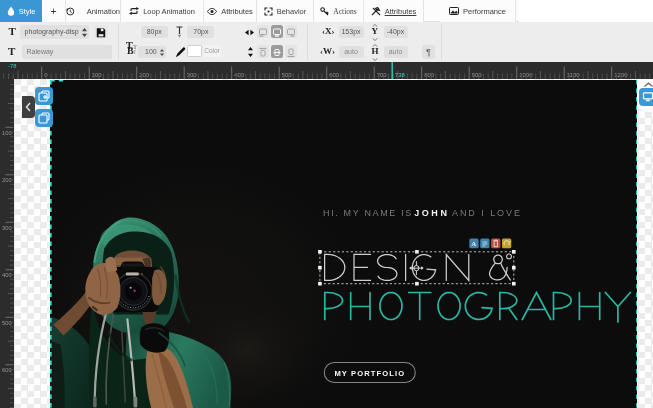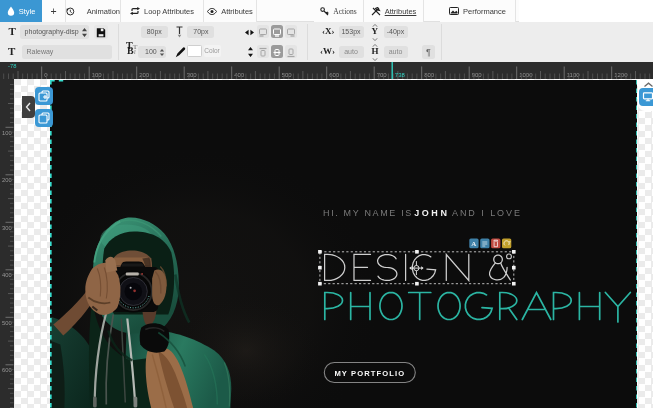--- a/index.html
+++ b/index.html
@@ -462,28 +462,35 @@
           <path d="M0.4 3.4 L1 1.2 L2.8 2.6 Z" fill="#222"></path>
         </svg>
       <span>Animation</span>
     </div>
     <div class="tab" style="left:121px; width:83px;">
       <svg width="10" height="8" viewBox="0 0 10 8">
           <path d="M2 4 v-1.4 a1 1 0 0 1 1 -1 h5.6 M8 4 v1.4 a1 1 0 0 1 -1 1 h-5.6" fill="none" stroke="#222" stroke-width="1.2"></path>
           <path d="M7.2 0 L10 1.6 L7.2 3.2 Z" fill="#222"></path>
           <path d="M2.8 4.8 L0 6.4 L2.8 8 Z" fill="#222"></path>
         </svg>
-      <span>Loop Attributes</span>
+      <span>Loop Animation</span>
     </div>
     <div class="tab" style="left:204px; width:53px;">
       <svg width="10" height="7" viewBox="0 0 10 7">
           <path d="M0.5 3.5 C2 1 4 0.4 5 0.4 C6 0.4 8 1 9.5 3.5 C8 6 6 6.6 5 6.6 C4 6.6 2 6 0.5 3.5 Z" fill="none" stroke="#222" stroke-width="0.9"></path>
           <circle cx="5" cy="3.5" r="1.5" fill="#222"></circle>
         </svg>
       <span>Attributes</span>
+    </div>
+    <div class="tab" style="left:257px; width:57px;">
+      <svg width="9" height="9" viewBox="0 0 9 9">
+          <path d="M1 3.5 V1 h2.5 M5.5 1 H8 v2.5 M8 5.5 V8 H5.5 M3.5 8 H1 V5.5" fill="none" stroke="#222" stroke-width="1.1"></path>
+          <circle cx="4.5" cy="4.5" r="1.1" fill="#222"></circle>
+        </svg>
+      <span>Behavior</span>
     </div>
     <div class="tab" style="left:314px; width:50px;font-family:Liberation Serif, serif;">
       <svg width="9" height="9" viewBox="0 0 9 9">
           <circle cx="2.6" cy="2.6" r="1.8" fill="none" stroke="#222" stroke-width="1.1"></circle>
           <path d="M4 4 L8 8 M6.2 6.2 L7.6 4.8 M7 7 L8.4 5.6" stroke="#222" stroke-width="1.1" fill="none"></path>
         </svg>
       <span>Actions</span>
     </div>
     <div class="tab" style="left:364px; width:60px;text-decoration:underline;">
       <svg width="10" height="9" viewBox="0 0 10 9">

